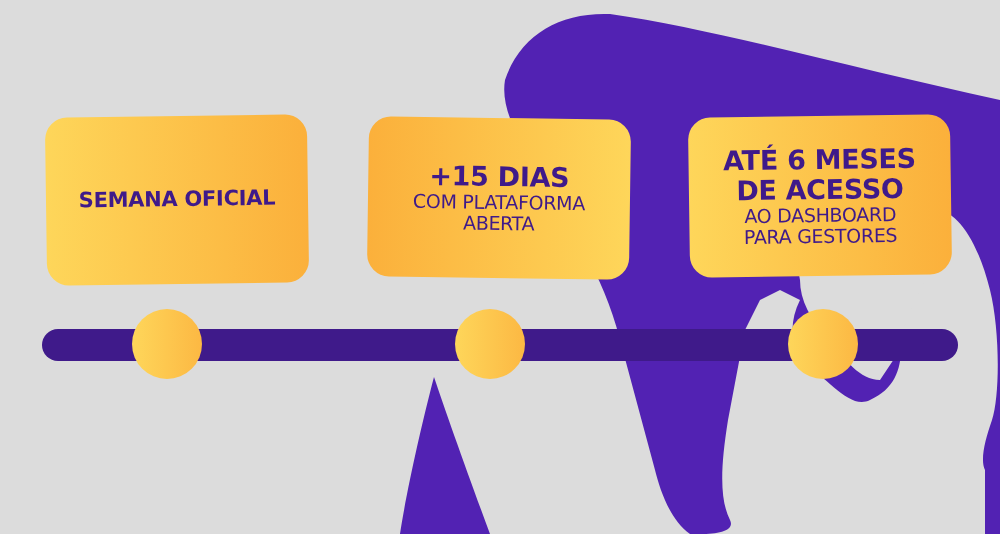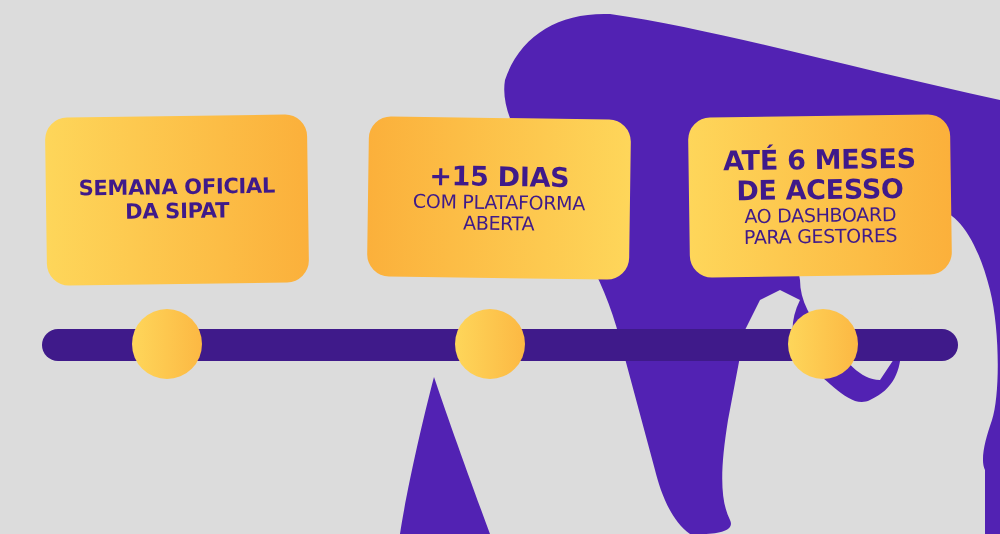--- a/index.html
+++ b/index.html
@@ -57,21 +57,20 @@
   <path fill="#5222b3" d="M434,377 C445,410 470,480 490,534 L400,534 C405,500 420,430 434,377 Z"></path>
 </svg>
 
 <div class="track"></div>
 <div class="dot" style="left:132px;"></div>
 <div class="dot" style="left:455px;"></div>
 <div class="dot" style="left:788px;"></div>
 
 <div class="card card1">
   <span class="line med" style="font-size:21px;">SEMANA OFICIAL</span>
-  <span class="line med" style="font-size:21px;">DA SIPAT</span>
 </div>
 
 <div class="card card2">
   <span class="line big">+15 DIAS</span>
   <span class="line small">COM PLATAFORMA</span>
   <span class="line small">ABERTA</span>
 </div>
 
 <div class="card card3">
   <span class="line big">ATÉ 6 MESES</span>

